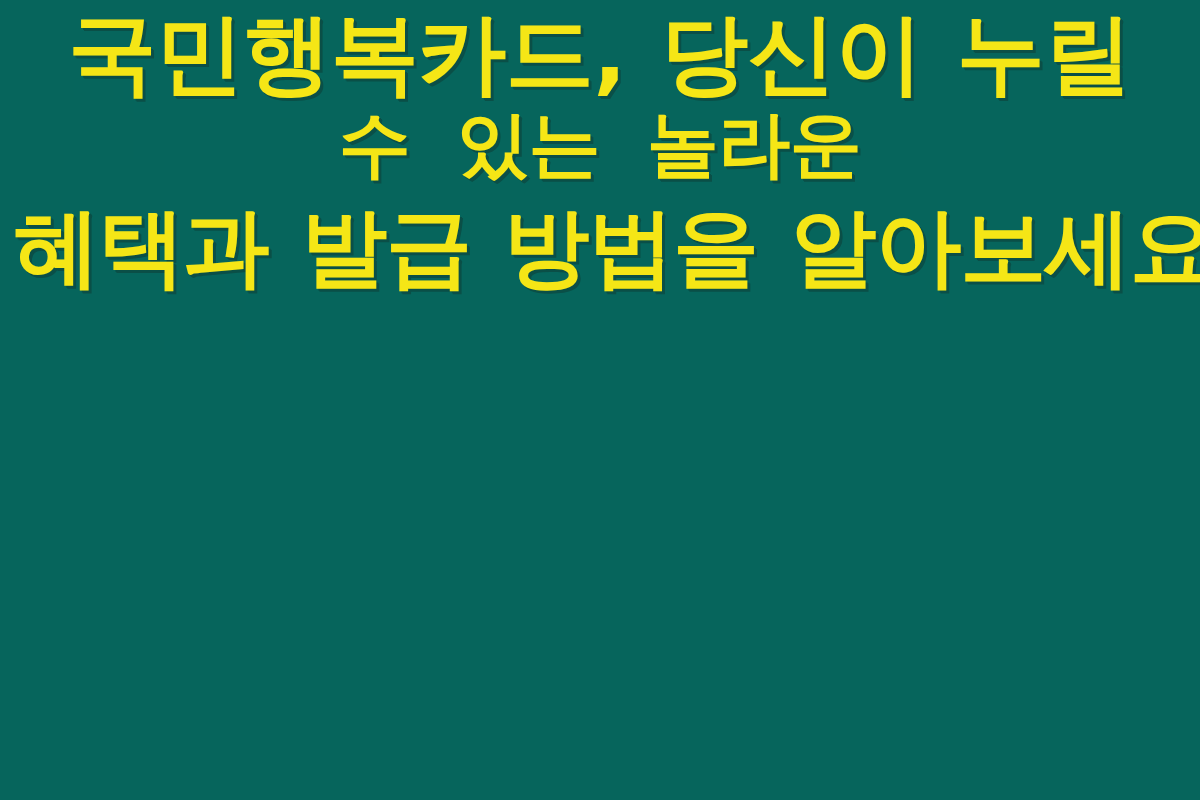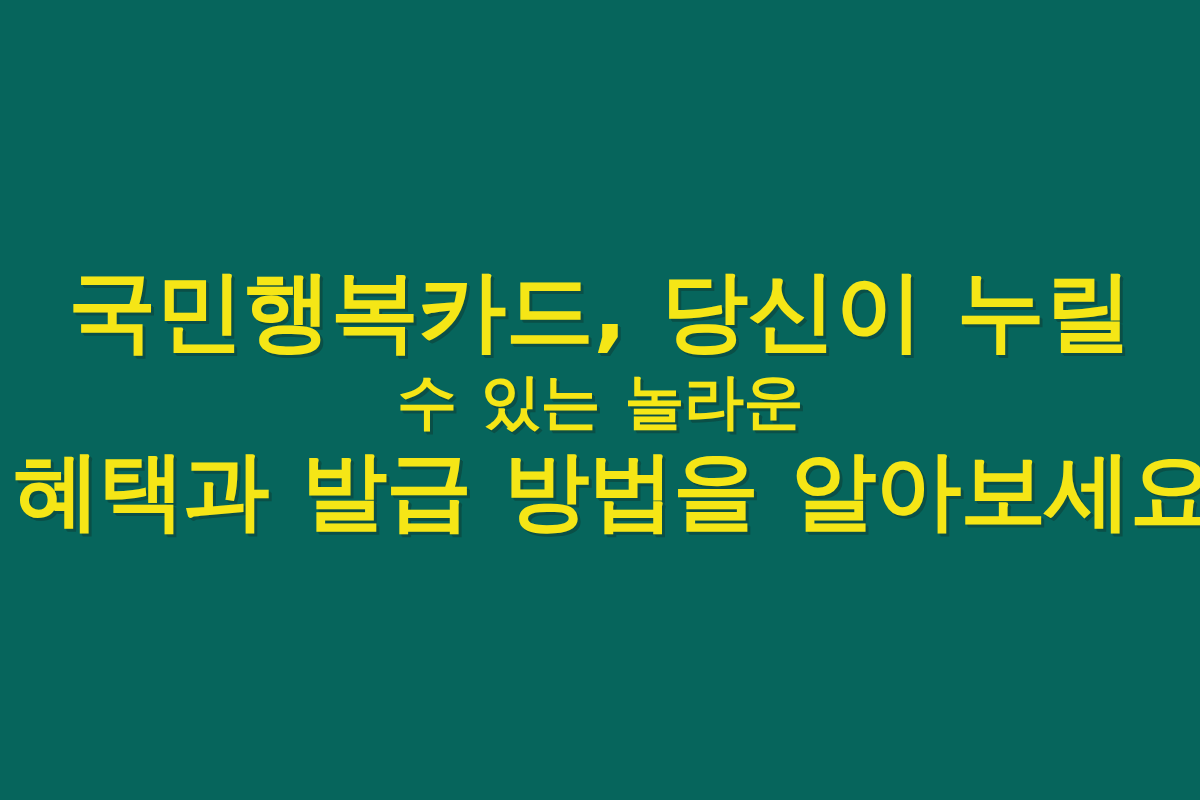--- a/index.html
+++ b/index.html
@@ -13,21 +13,20 @@
     font-family: "Liberation Sans", "DejaVu Sans", sans-serif;
   }
 
   #banner {
     position: relative;
     width: 1200px;
     height: 800px;
     overflow: hidden;
     box-sizing: border-box;
     display: flex;
-    align-items: center;
     justify-content: center;
   }
 
   #headline {
     width: 100%;
     padding: 0 14px;
     box-sizing: border-box;
     text-align: center;
     font-family: "DejaVu Sans", "Liberation Sans", sans-serif;
     font-weight: 700;
@@ -44,21 +43,22 @@
     white-space: nowrap;
   }
 
   
   .headline-line.line-3 {
     font-size: 86px;
     letter-spacing: -1.2px;
   }
 
   .headline-line.line-2 {
-    font-size: 60px;
+    font-size: 72px;
+    font-family: Liberation Mono, monospace;
   }
 </style>
 </head>
 <body>
 
 <div id="banner" style="width: 1200px; height: 800px; background: rgb(6, 101, 92);">
 
   <h1 id="headline" style="color: rgb(245, 230, 22); text-shadow: rgb(10, 79, 71) 3px 3px 0px, rgb(10, 79, 71) 2px 2px 0px; text-align: center;">
 
     <span class="headline-line line-1">국민행복카드, 당신이 누릴</span>

